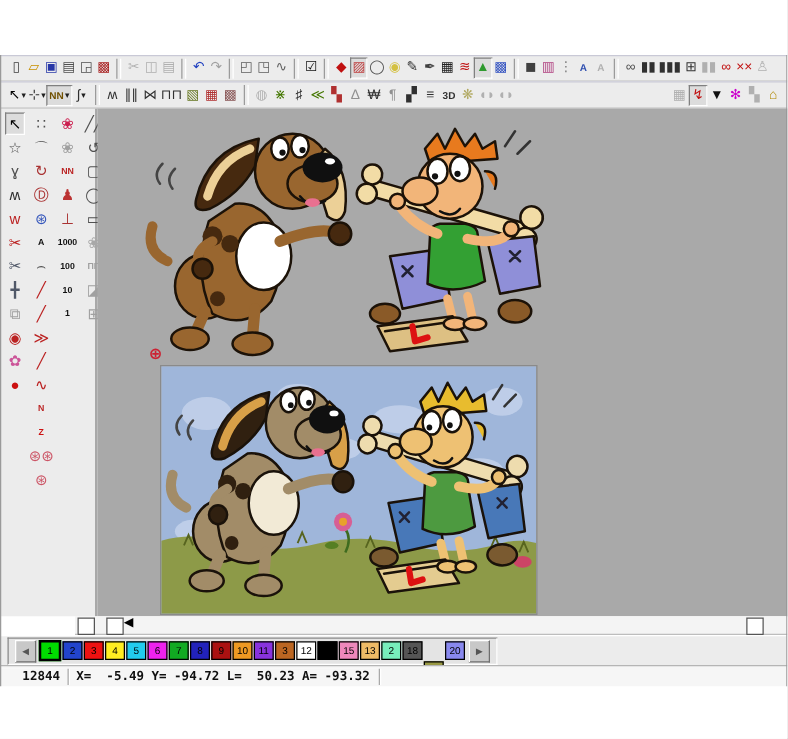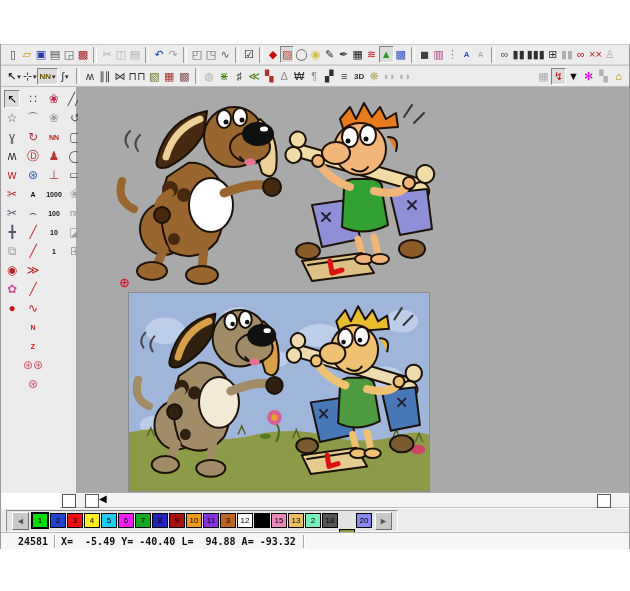--- a/index.html
+++ b/index.html
@@ -624,19 +624,19 @@
           </div>
           <div class="swatch" style="background: rgb(136, 136, 238);">
             <span>20</span>
           </div>
         </div>
       <div class="pal-arrow">►</div>
     </div>
   </div>
 
   <div id="statusbar">
-    <span id="sc-count" class="scell">24581</span>
-    <span id="sc-coords" class="scell">X=  -5.49 Y= -40.40 L=  94.88 A= -93.32</span>
+    <span id="sc-count" class="scell">12844</span>
+    <span id="sc-coords" class="scell">X=  -5.49 Y= -94.72 L=  50.23 A= -93.32</span>
   </div>
 
   <div id="wl"></div>
   <div id="wr"></div>
 </div>
 
 </body></html>

